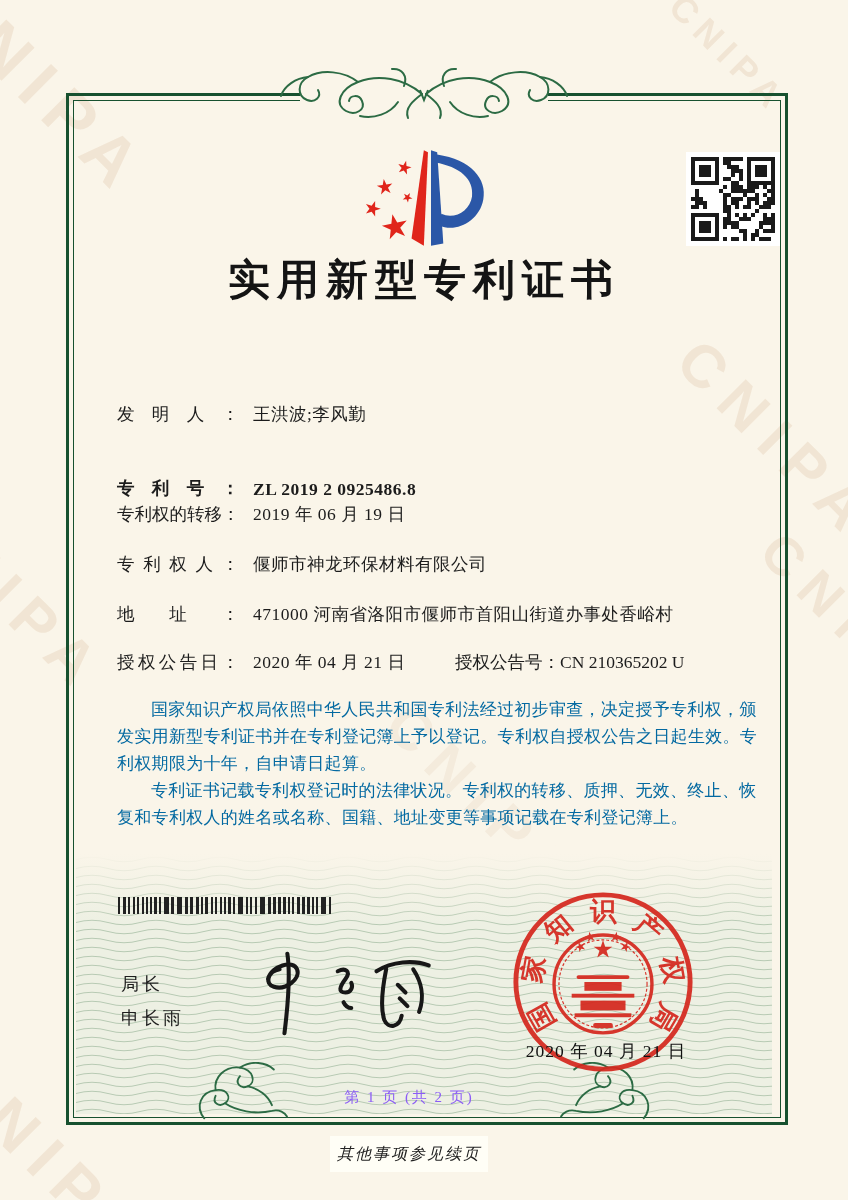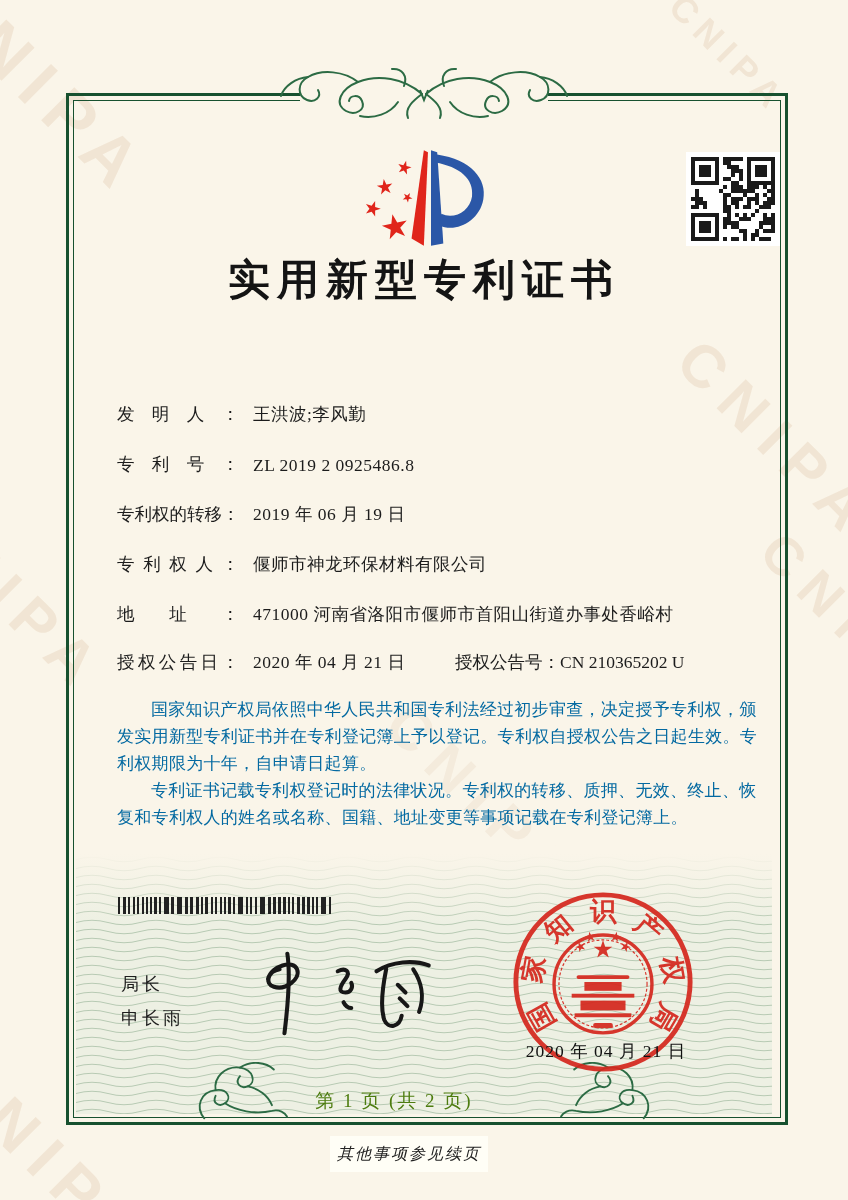--- a/index.html
+++ b/index.html
@@ -33,39 +33,39 @@
   .logo{position:absolute;left:348px;top:140px;width:164px;height:118px;z-index:6;}
   .qr{position:absolute;left:686px;top:152px;width:94px;height:94px;background:#ffffff;z-index:6;}
   .qr-grid{position:absolute;left:5px;top:5px;width:84px;height:84px;}
   .qr-grid i{position:absolute;width:4px;height:4px;background:#1a1a1a;}
   .title{position:absolute;left:0;top:252px;width:848px;text-align:center;margin:0;
          font-size:42px;font-weight:700;letter-spacing:7px;color:#141414;z-index:6;}
   
   .field{position:absolute;left:117px;font-size:17.5px;z-index:6;white-space:nowrap;}
   .flabel{display:inline-block;width:122px;text-align-last:justify;vertical-align:bottom;}
   .fvalue{margin-left:14px;letter-spacing:0.5px;}
-  .f0{top:350px;} .f1{top:402px;} .f2{top:452px;} .f3{top:502px;} .f4{top:552px;} .f5{top:602px;}
+  .f0{top:350px;} .f1{top:402px;} .f2{top:476px;font-weight:bold;} .f3{top:502px;} .f4{top:552px;} .f5{top:602px;}
   .grant{top:650px;}
   .grant2{position:absolute;left:455px;top:650px;font-size:17.5px;z-index:6;white-space:nowrap;}
   
   .bodytext{position:absolute;left:117px;top:696px;width:648px;z-index:6;
             font-size:17px;line-height:27px;letter-spacing:0.3px;color:#0369a1;}
   .bodytext p{margin:0;text-indent:2em;}
   
   .barcode{position:absolute;left:118px;top:897px;width:218px;height:17px;z-index:6;}
   .barcode i{position:absolute;top:0;bottom:0;background:#222;}
   .signer{position:absolute;left:121px;z-index:6;font-family:Liberation Mono, monospace;
           font-size:18px;letter-spacing:3px;color:#1d1d1d;}
   .signer-title{top:972px;} .signer-name{top:1006px;}
   .signature{position:absolute;left:242px;top:948px;width:205px;height:92px;z-index:6;}
   .seal{position:absolute;left:510px;top:889px;width:186px;height:186px;z-index:7;opacity:0.92;}
   .sealdate{position:absolute;left:516px;top:1039px;width:180px;text-align:center;z-index:8;
             font-size:17.5px;letter-spacing:1px;color:#111;}
-  .pageinfo{position:absolute;left:294px;top:1088px;width:200px;text-align:center;z-index:6;
-            font-size:19px;letter-spacing:2px;color:#4d7c0f;}
+  .pageinfo{position:absolute;left:309px;top:1088px;width:200px;text-align:center;z-index:6;
+            font-size:15px;letter-spacing:2px;color:#8b5cf6;}
   .note{position:absolute;left:330px;top:1136px;width:158px;height:36px;z-index:6;
         background:#fffef6;display:flex;align-items:center;justify-content:center;
         font-size:16px;font-style:italic;letter-spacing:2px;color:#222;}
 </style>
 </head>
 <body>
 
 <svg width="0" height="0" style="position:absolute">
     <defs>
   <path id="star" d="M0,-1 L0.2245,-0.309 L0.951,-0.309 L0.363,0.118 L0.588,0.809 L0,0.382 L-0.588,0.809 L-0.363,0.118 L-0.951,-0.309 L-0.2245,-0.309 Z"></path>

